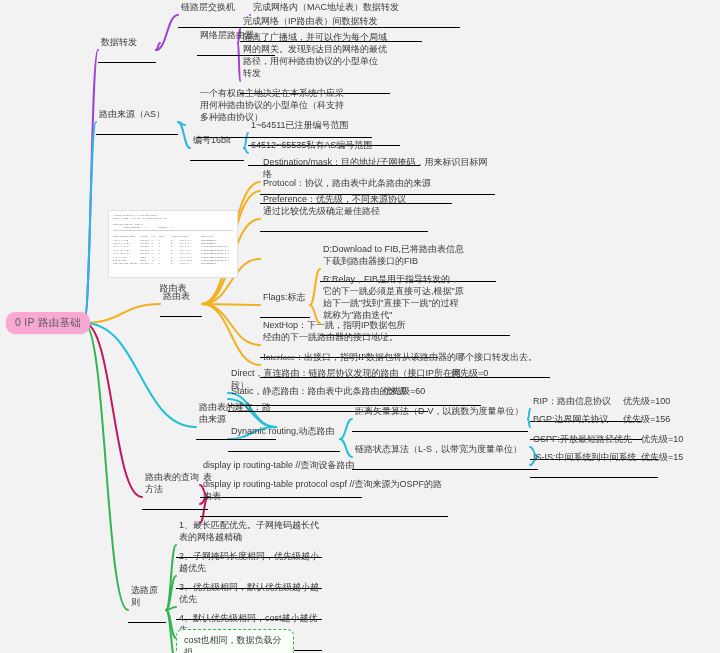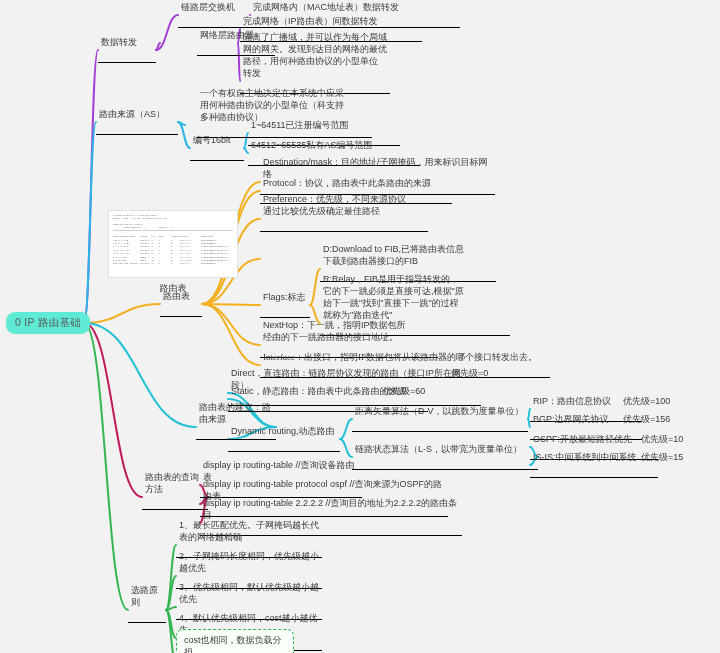--- a/index.html
+++ b/index.html
@@ -16,21 +16,21 @@
     position:absolute;
     box-sizing:border-box;
     font-size:9px;
     line-height:12px;
     color:#3a3a3a;
     white-space:pre-line;
     padding:1px 3px 14px 3px;
   }
   .node.u{border-bottom-width:1.6px;border-bottom-style:solid;}
   .root{
-    background:#5eead4;
+    background:#f9a8d4;
     border-radius:9px;
     font-size:10.5px;
     color:#5a5a5a;
     padding:4px 9px 5px 9px;
     line-height:13px;
     box-shadow:0 0 0 0.5px rgba(0,0,0,0.04);
     letter-spacing:0.3px;
   }
   .tiptag{
     border:1.4px dashed #33b651;
@@ -162,21 +162,20 @@
     <div class="node u" style="left: 530px; top: 412px; width: 112px; border-bottom-color: rgb(0, 0, 0);"><span>BGP:边界网关协议</span></div>
     <div class="node" style="left: 620px; top: 412px;">优先级=156</div>
     <div class="node u" style="left: 352px; top: 442px; width: 186px; border-bottom-color: rgb(0, 0, 0);"><span>链路状态算法（L-S，以带宽为度量单位）</span></div>
     <div class="node u" style="left: 530px; top: 432px; width: 128px; border-bottom-color: rgb(0, 0, 0);"><span>OSPF:开放最短路径优先</span></div>
     <div class="node" style="left: 638px; top: 432px;">优先级=10</div>
     <div class="node u" style="left: 530px; top: 450px; width: 128px; border-bottom-color: rgb(0, 0, 0);"><span>IS-IS:中间系统到中间系统</span></div>
     <div class="node" style="left: 638px; top: 450px;">优先级=15</div>
     <div class="node u" style="left: 142px; top: 470px; width: 66px; border-bottom-color: rgb(0, 0, 0);"><span>路由表的查询方法</span></div>
     <div class="node u" style="left: 200px; top: 458px; width: 162px; border-bottom-color: rgb(0, 0, 0);"><span>display ip routing-table   //查询设备路由表</span></div>
     <div class="node u" style="left: 200px; top: 477px; width: 248px; border-bottom-color: rgb(0, 0, 0);"><span>display ip routing-table protocol ospf  //查询来源为OSPF的路由表</span></div>
-    <div class="node u" style="left: 200px; top: 496px; width: 262px; border-bottom-color: rgb(0, 0, 0);"><span>display ip routing-table 2.2.2.2  //查询目的地址为2.2.2.2的路由条目</span></div>
     <div class="node u" style="left: 128px; top: 583px; width: 38px; border-bottom-color: rgb(0, 0, 0);"><span>选路原则</span></div>
     <div class="node u" style="left: 176px; top: 518px; width: 146px; border-bottom-color: rgb(0, 0, 0);"><span>1、最长匹配优先。子网掩码越长代
 表的网络越精确</span></div>
     <div class="node u" style="left: 176px; top: 549px; width: 146px; border-bottom-color: rgb(0, 0, 0);"><span>2、子网掩码长度相同，优先级越小
 越优先</span></div>
     <div class="node u" style="left: 176px; top: 580px; width: 146px; border-bottom-color: rgb(0, 0, 0);"><span>3、优先级相同，默认优先级越小越
 优先</span></div>
     <div class="node u" style="left: 176px; top: 611px; width: 146px; border-bottom-color: rgb(0, 0, 0);"><span>4、默认优先级相同，cost越小越优
 先</span></div>
     <div class="node tiptag" style="left: 176px; top: 629px; width: 118px;"><span>cost也相同，数据负载分担</span></div>

